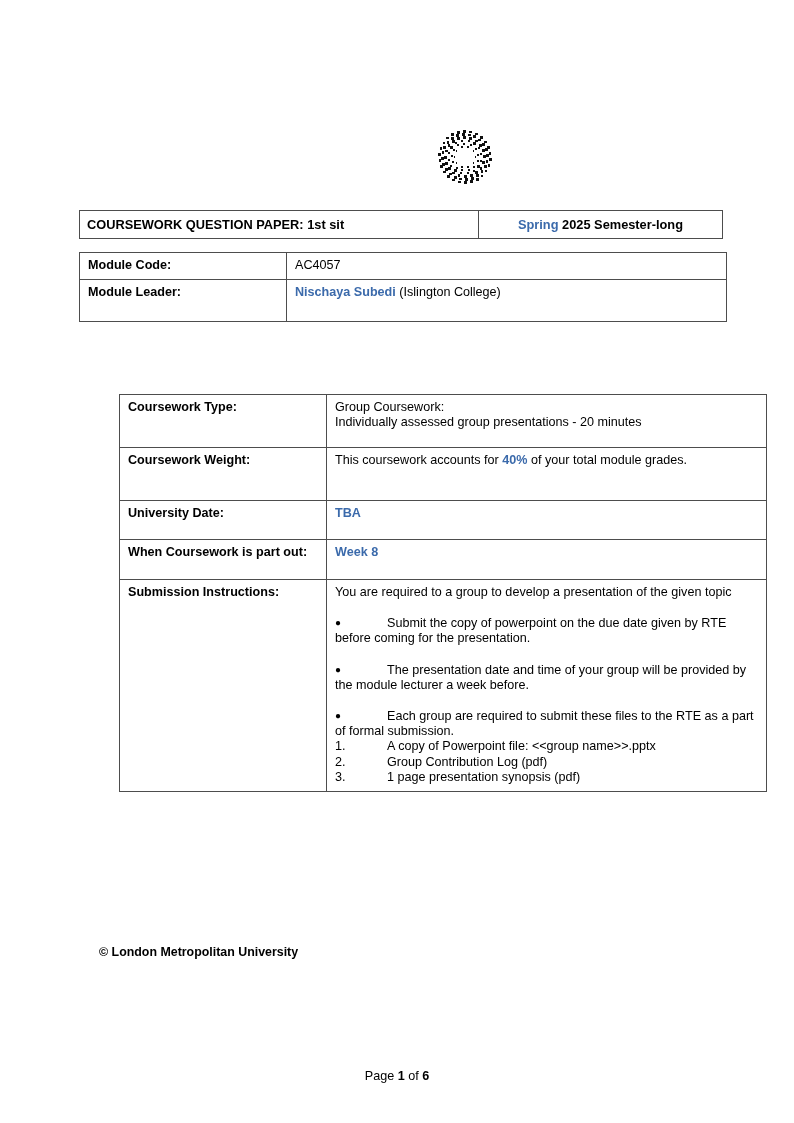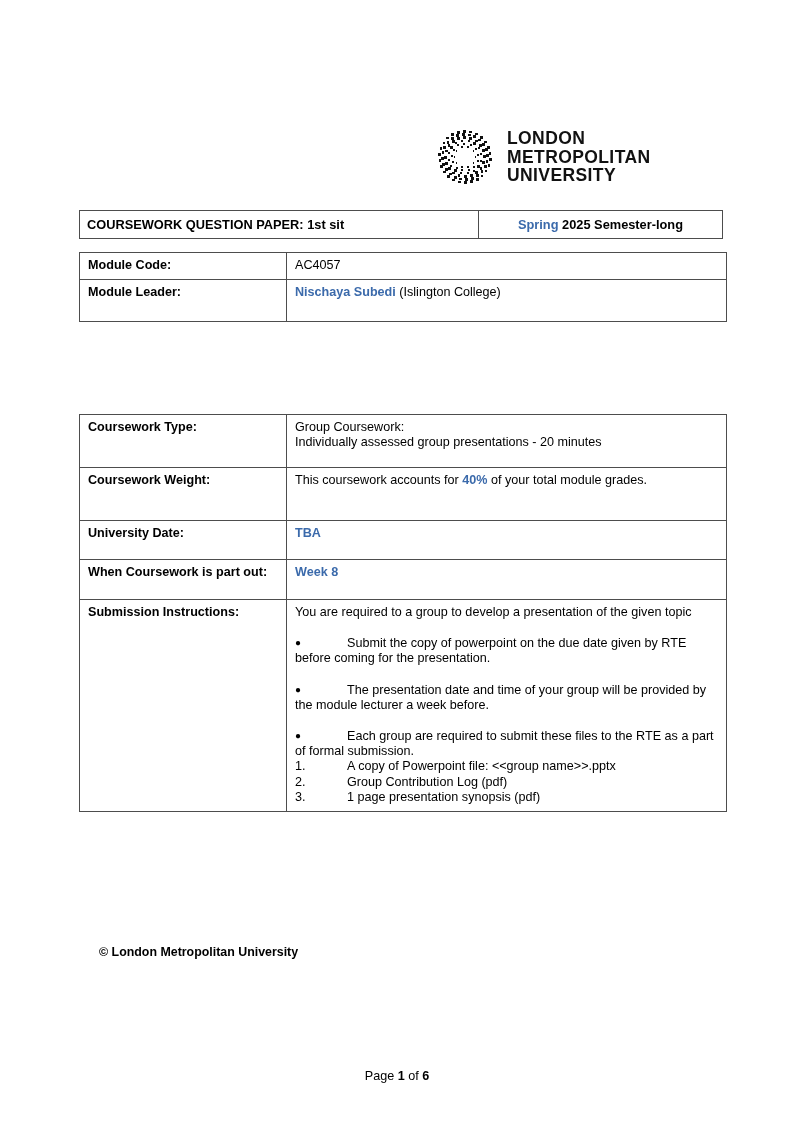--- a/index.html
+++ b/index.html
@@ -85,21 +85,21 @@
   }
   .col-label {
     width: 190px;
     font-weight: bold;
   }
   .col-value {
     width: 423px;
   }
 
   #module-table { top: 252px; }
-  #coursework-table { top: 414px; }
+  #coursework-table { top: 394px; margin-left: 40px; }
 
   .blue {
     color: #3b6aab;
     font-weight: bold;
   }
   .plain {
     color: #000000;
     font-weight: normal;
     text-align: right;
   }
@@ -266,25 +266,20 @@
       <i style="width: 2.4px; height: 2.4px; left: 47.4803px; top: 11.8811px;"></i>
       <i style="width: 2.4px; height: 2.4px; left: 50.4497px; top: 17.2637px;"></i>
       <i style="width: 2.4px; height: 2.4px; left: 52.0447px; top: 23.2006px;"></i>
       <i style="width: 2.4px; height: 2.4px; left: 52.1725px; top: 29.3466px;"></i>
       <i style="width: 2.4px; height: 2.4px; left: 50.8258px; top: 35.3447px;"></i>
       <i style="width: 2.4px; height: 2.4px; left: 48.0828px; top: 40.8461px;"></i>
       <i style="width: 2.4px; height: 2.4px; left: 44.1029px; top: 45.5313px;"></i>
       <i style="width: 2.4px; height: 2.4px; left: 39.1174px; top: 49.1278px;"></i>
       <i style="width: 2.4px; height: 2.4px; left: 33.4161px; top: 51.4268px;"></i>
     </div>
-  <div class="logo-words">
-    <div>LONDON</div>
-    <div>METROPOLITAN</div>
-    <div>UNIVERSITY</div>
-  </div>
 </div>
 
 <table class="header-table">
   <tbody>
       <tr>
     <td class="hdr-left">COURSEWORK QUESTION PAPER:  1st sit</td>
     <td class="hdr-right"><span class="blue">Spring</span><span> 2025 Semester-long</span></td>
   </tr>
 </tbody>
   </table>

